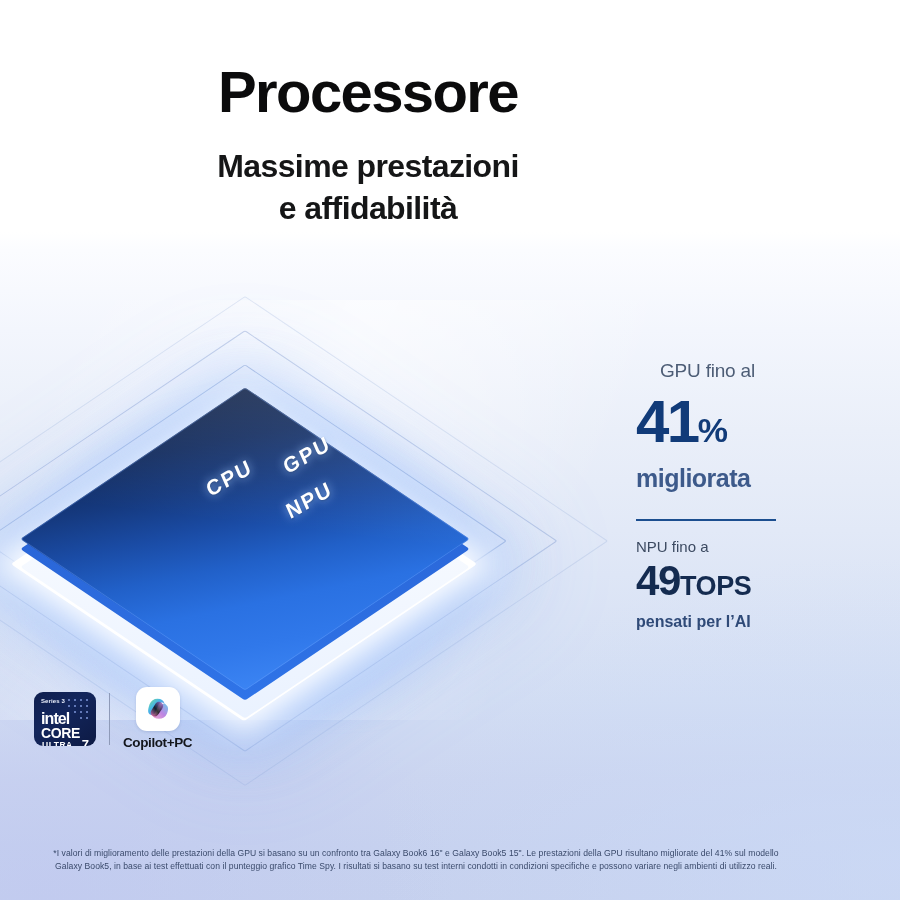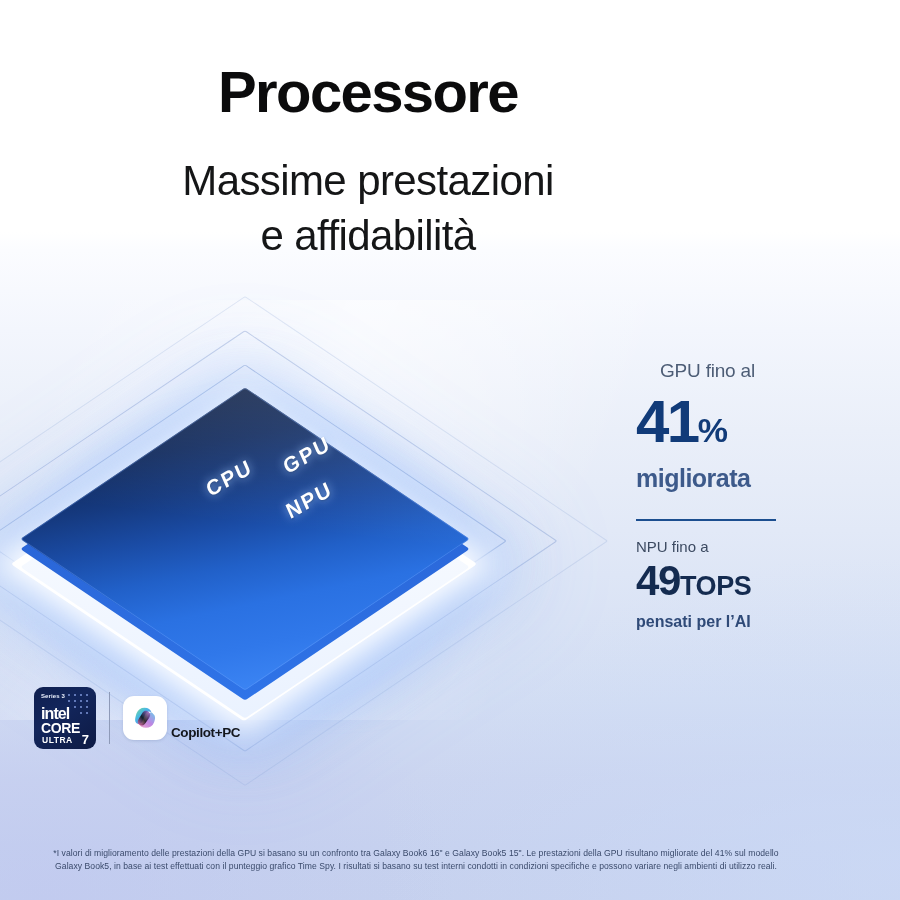--- a/index.html
+++ b/index.html
@@ -40,22 +40,22 @@
   }
 
   
   #header { position:absolute; top:0; left:0; width:736px; text-align:center; }
   #title {
     margin-top:62px;
     font-size:58px; font-weight:700; letter-spacing:-1.6px;
     color:#0b0b0c; line-height:1.05;
   }
   #subtitle {
-    margin-top:30px;
-    font-size:42px; font-weight:400; letter-spacing:-0.6px;
+    margin-top:22px;
+    font-size:32px; font-weight:700; letter-spacing:-0.6px;
     color:#151617; line-height:1.32;
   }
   #subtitle .l2 { display:block; }
 
   
   #chip-art { position:absolute; left:-40px; top:300px; width:640px; height:430px; }
   .ring {
     position:absolute; border:1px solid rgba(90,125,190,.30);
     transform:rotate(45deg) skew(-11deg,-11deg);
     border-radius:2px;
@@ -139,32 +139,32 @@
     margin-top:5px; color:#142b50; white-space:nowrap;
     font-weight:700; letter-spacing:-1.4px; line-height:1;
   }
   #npu-value .num { font-size:42px; }
   #npu-value .unit { font-size:27px; letter-spacing:-0.4px;margin-top:16px; }
   #npu-sub { margin-top:11px; font-size:16px; font-weight:600; color:#2f4a78; }
 
   
   #badges { position:absolute; left:34px; top:687px; display:flex; align-items:center; gap:13px; }
   #intel-badge {
-    position:relative; width:62px; height:62px; border-radius:9px;
+    position:relative; width:62px; height:54px; border-radius:9px;
     background:linear-gradient(142deg,#0f1f4f 0%,#13265c 40%,#0d1a44 100%);
     overflow:hidden; flex:0 0 auto;padding-left:41px;
   }
   #intel-series { position:absolute; left:7px; top:6px; font-size:6px; font-weight:700; color:#eef3ff; letter-spacing:.1px; }
   #intel-dots { position:absolute; right:5px; top:6px; width:24px; height:24px; }
   #intel-word { position:absolute; left:7px; top:18px; font-size:16px; font-weight:700; color:#ffffff; letter-spacing:-.9px; }
   #intel-core { position:absolute; left:7px; top:33px; font-size:14px; font-weight:700; color:#ffffff; letter-spacing:-.4px; }
   #intel-ultra { position:absolute; left:8px; top:48px; font-size:8.5px; font-weight:700; color:#ffffff; letter-spacing:.5px; }
   #intel-num { position:absolute; right:7px; top:45px; font-size:13px; font-weight:700; color:#ffffff; }
   #badge-sep { width:1px; height:52px; background:#8e9ab8; flex:0 0 auto; }
-  #copilot-badge { display:flex; align-items:flex-end; gap:4px; }
+  #copilot-badge { display:flex; flex-direction:column; align-items:center; gap:4px; }
   #copilot-tile {
     width:44px; height:44px; border-radius:11px; background:#ffffff;
     display:flex; align-items:center; justify-content:center;
     box-shadow:0 1px 3px rgba(40,60,110,.16);
   }
   #copilot-label { font-size:13.5px; font-weight:700; color:#13161c; letter-spacing:-.4px; }
 
   
   #footnote {
     position:absolute; left:0; top:847px; width:832px;

